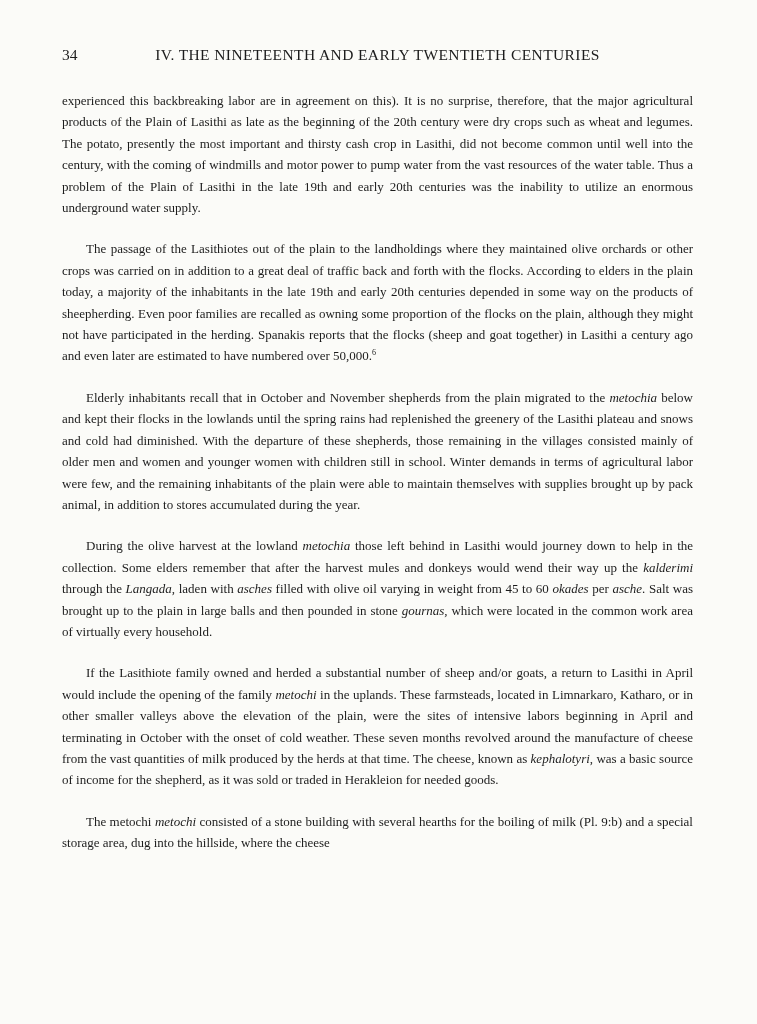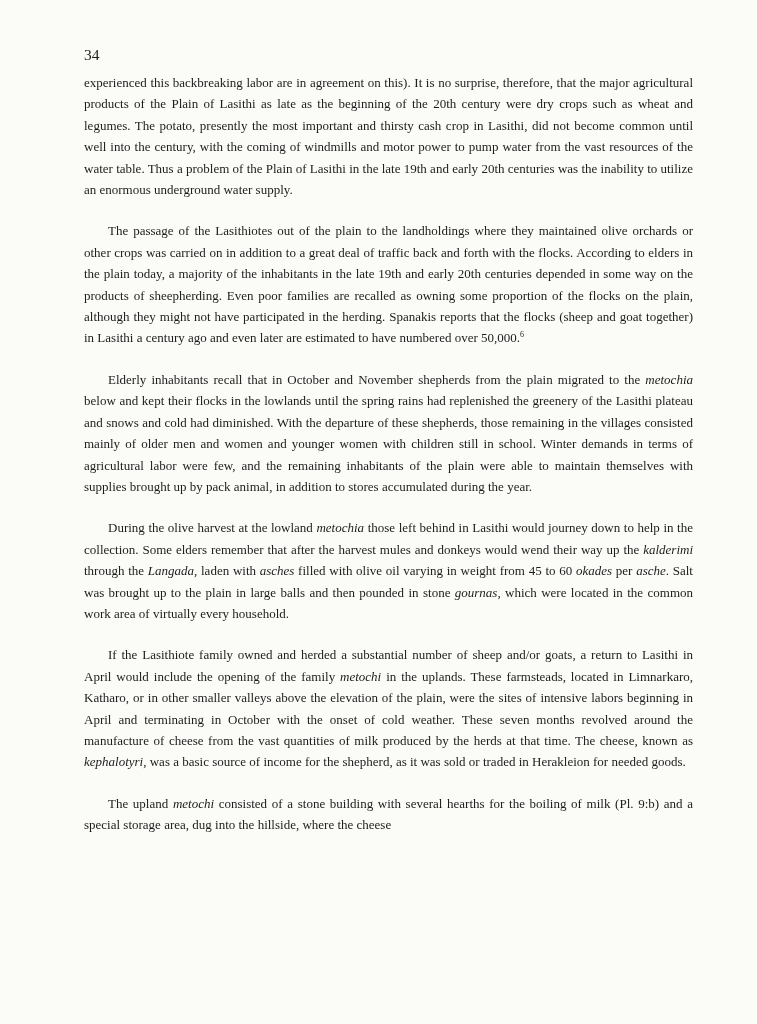--- a/index.html
+++ b/index.html
@@ -7,21 +7,21 @@
     padding: 0;
     background: #e9e9e6;
   }
   .page {
     position: relative;
     width: 757px;
     height: 1024px;
     margin: 0 auto;
     background: #fbfbf8;
     box-sizing: border-box;
-    padding: 46px 64px 0 84px;
+    padding: 46px 64px 0 62px;
     font-family: "Liberation Serif", "DejaVu Serif", serif;
     color: #1c1c1c;
     overflow: hidden;
   }
   .running-head {
     position: relative;
     text-align: center;
     font-size: 15.5px;
     letter-spacing: 0.4px;
     margin-bottom: 26px;
@@ -65,22 +65,23 @@
     font-size: 0.7em;
     line-height: 0;
   }
 </style>
 </head>
 <body>
 
 <div class="page">
   <div class="running-head">
     <span class="page-number">34</span>
+    <span>IV. THE NINETEENTH AND EARLY TWENTIETH CENTURIES</span>
   </div>
   <div class="body-text" id="body-text">
       <p class="para"><span>experienced this backbreaking labor are in agreement on this). It is no surprise, therefore, that the major agricultural products of the Plain of Lasithi as late as the beginning of the 20th century were dry crops such as wheat and legumes. The potato, presently the most important and thirsty cash crop in Lasithi, did not become common until well into the century, with the coming of windmills and motor power to pump water from the vast resources of the water table. Thus a problem of the Plain of Lasithi in the late 19th and early 20th centuries was the inability to utilize an enormous underground water supply.</span></p>
       <p class="para indent"><span>The passage of the Lasithiotes out of the plain to the landholdings where they maintained olive orchards or other crops was carried on in addition to a great deal of traffic back and forth with the flocks. According to elders in the plain today, a majority of the inhabitants in the late 19th and early 20th centuries depended in some way on the products of sheepherding. Even poor families are recalled as owning some proportion of the flocks on the plain, although they might not have participated in the herding. Spanakis reports that the flocks (sheep and goat together) in Lasithi a century ago and even later are estimated to have numbered over 50,000.</span><sup>6</sup></p>
       <p class="para indent"><span>Elderly inhabitants recall that in October and November shepherds from the plain migrated to the </span><span class="it">metochia</span><span> below and kept their flocks in the lowlands until the spring rains had replenished the greenery of the Lasithi plateau and snows and cold had diminished. With the departure of these shepherds, those remaining in the villages consisted mainly of older men and women and younger women with children still in school. Winter demands in terms of agricultural labor were few, and the remaining inhabitants of the plain were able to maintain themselves with supplies brought up by pack animal, in addition to stores accumulated during the year.</span></p>
       <p class="para indent"><span>During the olive harvest at the lowland </span><span class="it">metochia</span><span> those left behind in Lasithi would journey down to help in the collection. Some elders remember that after the harvest mules and donkeys would wend their way up the </span><span class="it">kalderimi</span><span> through the </span><span class="it">Langada</span><span>, laden with </span><span class="it">asches</span><span> filled with olive oil varying in weight from 45 to 60 </span><span class="it">okades</span><span> per </span><span class="it">asche</span><span>. Salt was brought up to the plain in large balls and then pounded in stone </span><span class="it">gournas</span><span>, which were located in the common work area of virtually every household.</span></p>
       <p class="para indent"><span>If the Lasithiote family owned and herded a substantial number of sheep and/or goats, a return to Lasithi in April would include the opening of the family </span><span class="it">metochi</span><span> in the uplands. These farmsteads, located in Limnarkaro, Katharo, or in other smaller valleys above the elevation of the plain, were the sites of intensive labors beginning in April and terminating in October with the onset of cold weather. These seven months revolved around the manufacture of cheese from the vast quantities of milk produced by the herds at that time. The cheese, known as </span><span class="it">kephalotyri</span><span>, was a basic source of income for the shepherd, as it was sold or traded in Herakleion for needed goods.</span></p>
-      <p class="para indent"><span>The upland </span><span class="it">metochi</span><span> consisted of a stone building with several hearths for the boiling of milk (Pl. 9:b) and a special storage area, dug into the hillside, where the cheese</span></p>
+      <p class="para indent"><span>The metochi </span><span class="it">metochi</span><span> consisted of a stone building with several hearths for the boiling of milk (Pl. 9:b) and a special storage area, dug into the hillside, where the cheese</span></p>
     </div>
 </div>
 
 </body></html>

